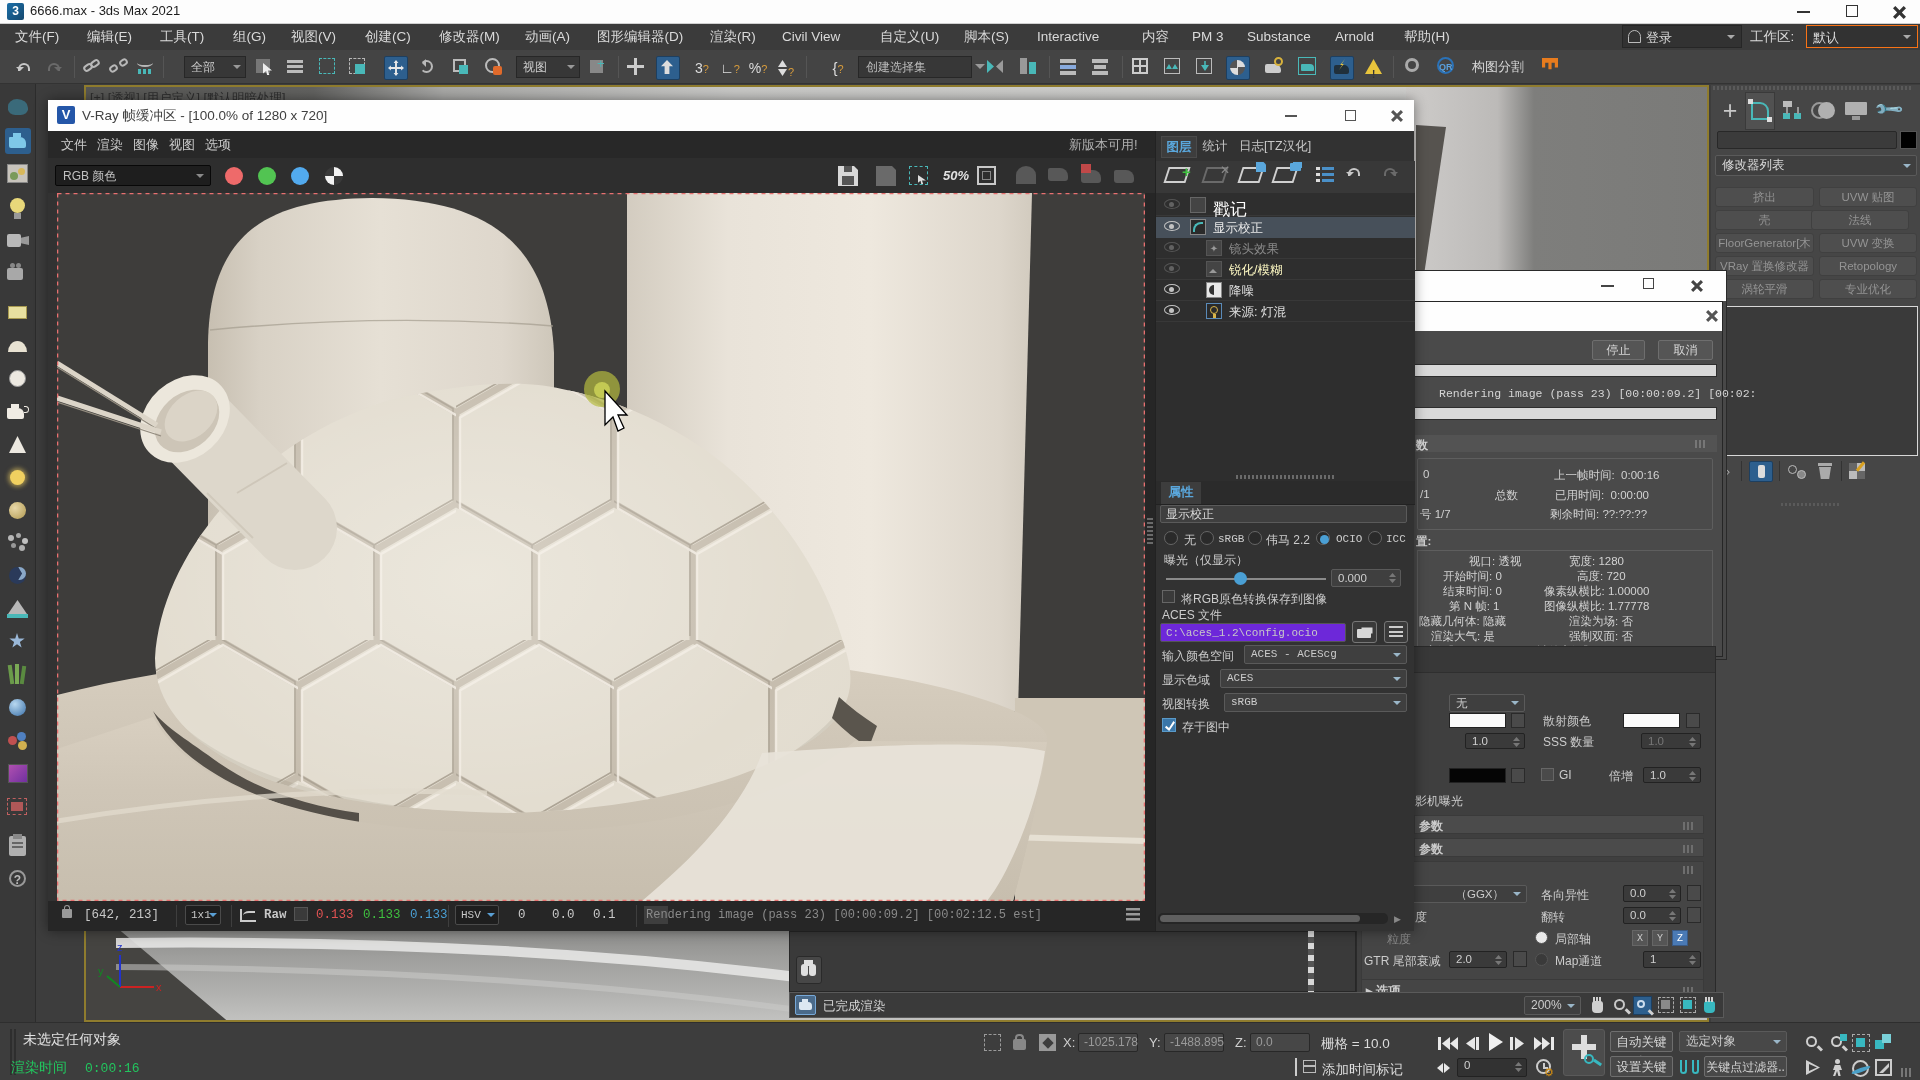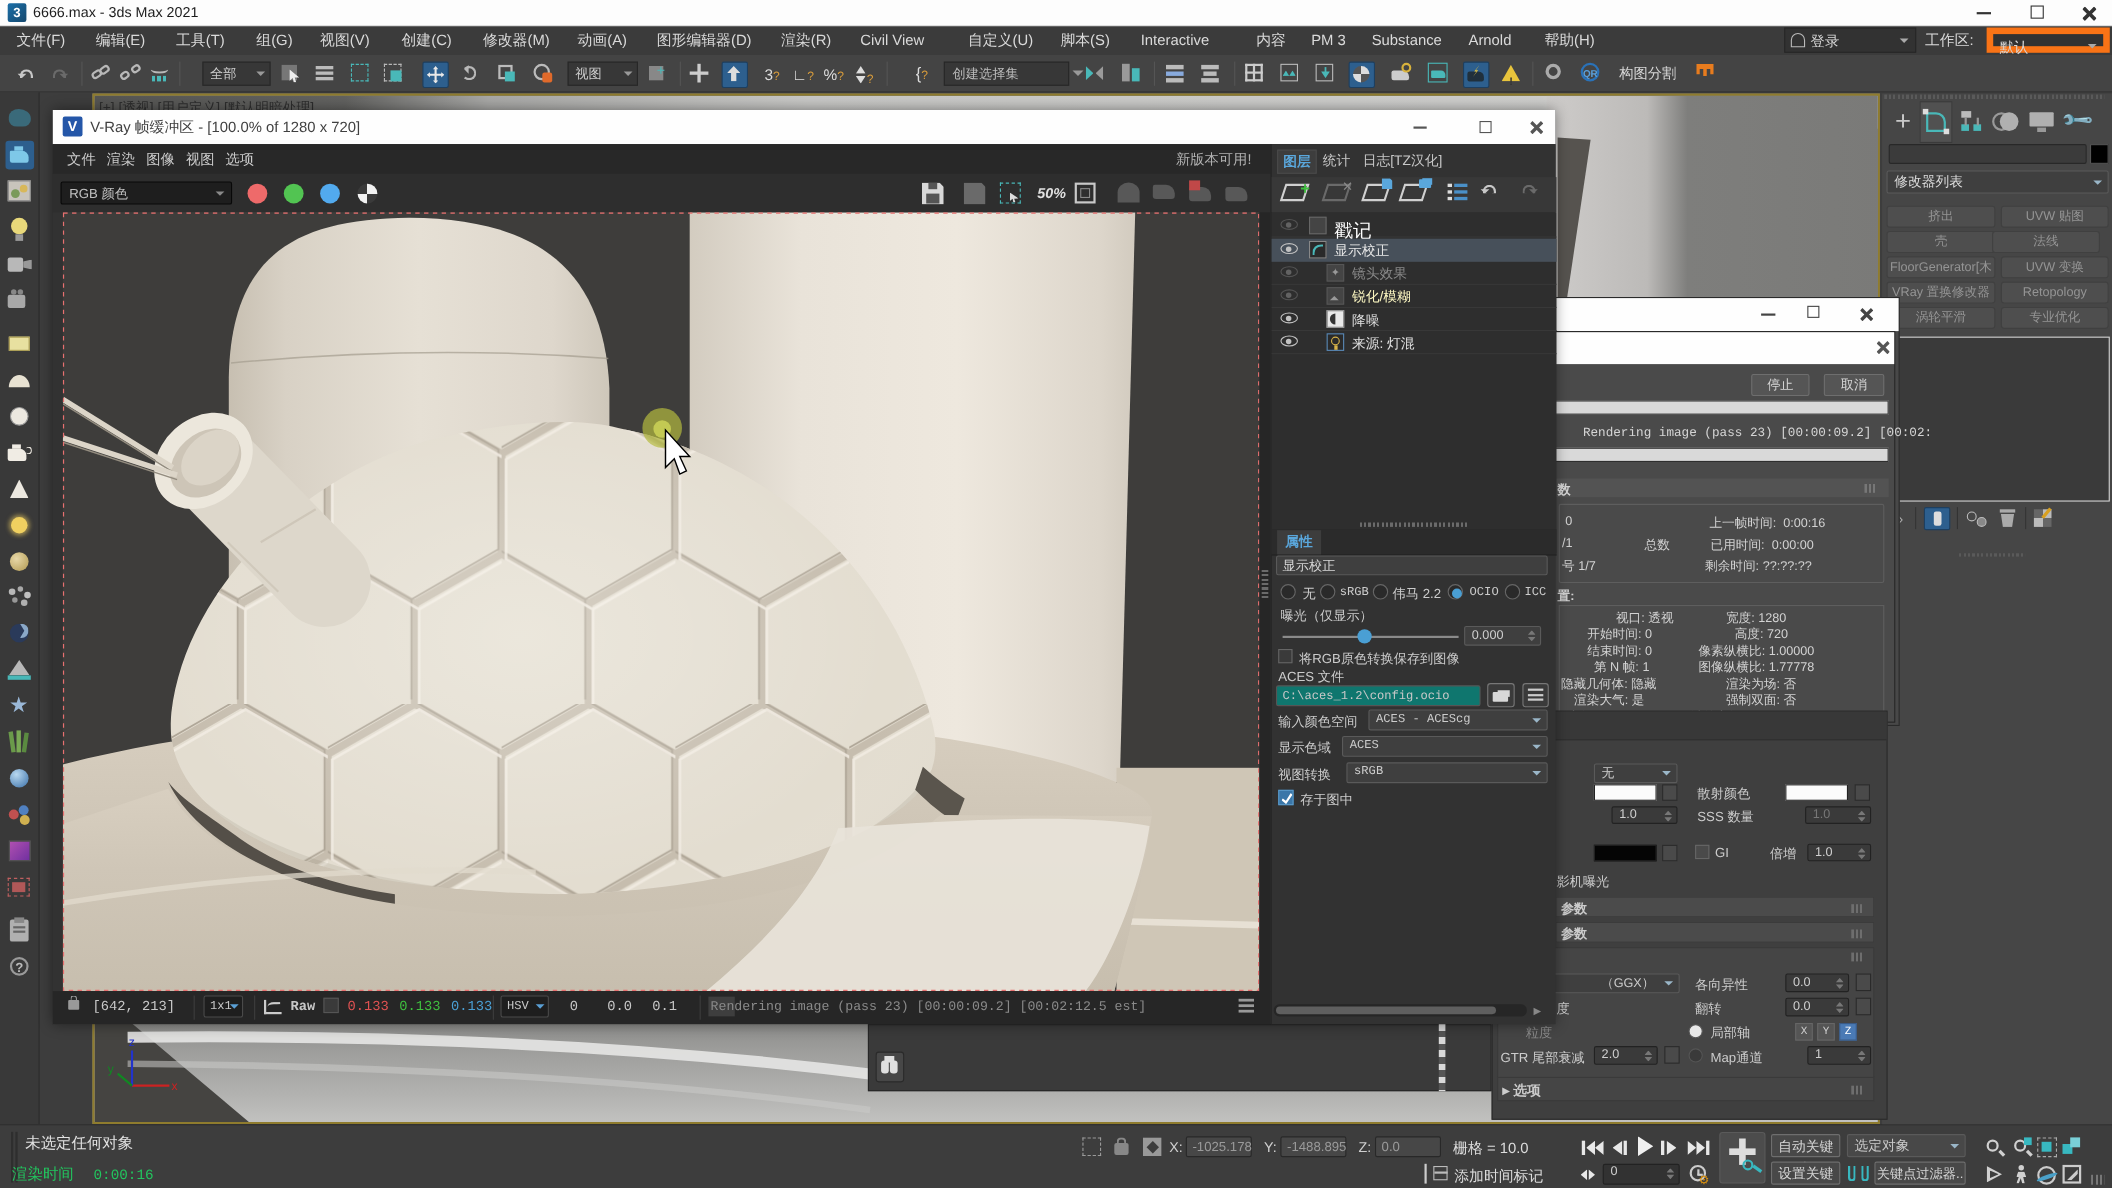--- a/index.html
+++ b/index.html
@@ -61,21 +61,21 @@
  <div class="mitem" style="left:1192px">PM 3</div>
  <div class="mitem" style="left:1247px">Substance</div>
  <div class="mitem" style="left:1335px">Arnold</div>
  <div class="mitem" style="left:1404px">帮助(H)</div>
  <div class="a" style="left:1622px;top:1px;width:120px;height:23px;background:#323232;border:1px solid #262626">
    <div class="a" style="left:5px;top:4px;width:13px;height:13px;border:1.5px solid #bbb;border-radius:50% 50% 0 0"></div>
    <div class="a" style="left:23px;top:3px;color:#d8d8d8;font-size:13px">登录</div>
    <div class="a" style="right:6px;top:9px;border:4.5px solid transparent;border-top-color:#aaa"></div>
  </div>
  <div class="mitem" style="left:1750px">工作区:</div>
- <div class="a" style="left:1806px;top:1px;width:112px;height:23px;background:#323232;border:6px solid #f97316">
+ <div class="a" style="left:1806px;top:1px;width:112px;height:23px;background:#323232;border:1px solid #f97316">
    <div class="a" style="left:6px;top:3px;color:#d8d8d8;font-size:13px">默认</div>
    <div class="a" style="right:6px;top:9px;border:4.5px solid transparent;border-top-color:#aaa"></div>
  </div>
 </div>
 
 <div class="a" id="maintb" style="left:0;top:50px;width:1920px;height:34px;background:#444444;border-bottom:1px solid #333">
  <div class="ti" style="left:14px">
         <span class="undo" style="left:4px;top:7px"></span>
       </div>
  <div class="ti" style="left:44px">
@@ -599,20 +599,40 @@
 
 <div class="a" style="left:789px;top:931px;width:567px;height:61px;background:#3a3a3a;border:1px solid #272727">
  <div class="a" style="left:6px;top:24px;width:26px;height:28px;background:#474747;border:1px solid #2a2a2a;border-radius:3px">
         <span style="position:absolute;left:4px;top:7px;width:7px;height:12px;background:#e0e0e0;border-radius:3px"></span>
         <span style="position:absolute;left:12px;top:7px;width:7px;height:12px;background:#e0e0e0;border-radius:3px"></span>
         <span style="position:absolute;left:7px;top:3px;width:9px;height:6px;background:#e0e0e0"></span>
       </div>
 </div>
 <div class="a" style="left:1308px;top:931px;width:6px;height:61px;background:repeating-linear-gradient(#d8d8d8 0 6px,#555 6px 12px)"></div>
 
+<div class="a" id="notif" style="left:789px;top:992px;width:935px;height:26px;background:#3a3a3a;border:1px solid #5a5a5a">
+ <div class="a" style="left:5px;top:2px;width:21px;height:20px;background:#4a6a8a;border:1px solid #76a8d8;border-radius:2px">
+        <span style="position:absolute;left:3px;top:6px;width:13px;height:8px;background:#dce8f2;border-radius:1px 4px 2px 2px"></span>
+        <span style="position:absolute;left:6px;top:3px;width:6px;height:3px;background:#dce8f2"></span>
+      </div>
+ <div class="a" style="left:33px;top:5px;color:#d8d8d8;font-size:12.5px">已完成渲染</div>
+ <div class="drop" style="left:734px;top:3px;width:57px;height:19px;line-height:17px;font-size:12px">200%</div>
+ <div class="hand" style="left:802px;top:8px"></div>
+ <div class="mag" style="left:824px;top:6px;border-color:#c8c8c8"></div>
+ <div class="a" style="left:843px;top:3px;width:19px;height:19px;background:#2d5f8e;border:1px solid #1d3f60">
+        <span class="mag" style="left:3px;top:3px;width:8px;height:8px;border-color:#cde"></span>
+      </div>
+ <div class="a" style="left:868px;top:4px;width:16px;height:16px;border:1.5px dashed #aaa">
+        <span style="position:absolute;left:2px;top:2px;width:9px;height:9px;background:#8a8a8a"></span>
+      </div>
+ <div class="a" style="left:890px;top:4px;width:16px;height:16px;border:1.5px dashed #aaa">
+        <span style="position:absolute;left:2px;top:2px;width:9px;height:9px;background:#38b8c0"></span>
+      </div>
+ <div class="hand" style="left:914px;top:8px;background:#38b8c0"></div>
+</div>
 
 <div class="a" id="vray" style="left:48px;top:100px;width:1366px;height:831px;background:#323232;box-shadow:0 0 12px rgba(0,0,0,0.45)">
  <div class="a" style="left:0;top:0;width:1366px;height:31px;background:#fefefe">
   <div class="a" style="left:9px;top:6px;width:18px;height:18px;background:#2456a8;border-radius:2px;color:#fff;font-size:13px;font-weight:bold;text-align:center;line-height:18px">V</div>
   <div class="a" style="left:34px;top:7px;font-size:13.5px;color:#404040">V-Ray 帧缓冲区 - [100.0% of 1280 x 720]</div>
   <div class="a" style="left:1237px;top:15px;width:12px;height:1.5px;background:#555"></div>
   <div class="a" style="left:1297px;top:10px;width:11px;height:11px;border:1.5px solid #555"></div>
   <div class="cx" style="left:1343px;top:10px;width:12px;height:12px;background:#555"></div>
  </div>
  <div class="a" style="left:0;top:31px;width:1366px;height:27px;background:#282828">
@@ -805,21 +825,21 @@
         <div class="a" style="left:180px;top:402px;color:#ccc;font-size:11px;font-family:'Liberation Mono',monospace">OCIO</div>
   <div class="a" style="left:212px;top:400px;width:14px;height:14px;border-radius:50%;background:#2a2a2a;border:1.5px solid #666"></div>
         <div class="a" style="left:230px;top:402px;color:#ccc;font-size:11px;font-family:'Liberation Mono',monospace">ICC</div>
   <div class="a" style="left:8px;top:421px;color:#ccc;font-size:12px">曝光（仅显示）</div>
   <div class="a" style="left:10px;top:447px;width:160px;height:1.5px;background:#8a8a8a"></div>
   <div class="a" style="left:78px;top:441px;width:13px;height:13px;border-radius:50%;background:#4a9fd4"></div>
   <div class="spin a" style="left:175px;top:438px;width:70px;height:18px;line-height:16px;background:#3f3f3f;border-color:#5a5a5a">0.000</div>
   <div class="a" style="left:6px;top:459px;width:13px;height:13px;background:#3a3a3a;border:1px solid #666"></div>
   <div class="a" style="left:25px;top:460px;color:#ccc;font-size:12px">将RGB原色转换保存到图像</div>
   <div class="a" style="left:6px;top:476px;color:#ccc;font-size:12px">ACES 文件</div>
-  <div class="inp a" style="left:4px;top:492px;width:186px;height:19px;background:#0f766e;border-color:#555;color:#c8c8c8;font-size:11px;font-family:'Liberation Mono',monospace;line-height:18px">C:\aces_1.2\config.ocio</div>
+  <div class="inp a" style="left:4px;top:492px;width:186px;height:19px;background:#6d28d9;border-color:#555;color:#c8c8c8;font-size:11px;font-family:'Liberation Mono',monospace;line-height:18px">C:\aces_1.2\config.ocio</div>
   <div class="a" style="left:196px;top:490px;width:25px;height:22px;background:#3a3a3a;border:1.5px solid #777;border-radius:3px">
           <span style="position:absolute;left:4px;top:7px;width:14px;height:9px;background:#d8d8d8;border-radius:1px;box-shadow:3px -3px 0 -1.5px #d8d8d8"></span>
         </div>
   <div class="a" style="left:228px;top:490px;width:24px;height:22px;background:#3a3a3a;border:1.5px solid #777;border-radius:3px">
           <span style="position:absolute;left:4px;top:4px;width:14px;height:11px;background:linear-gradient(#ccc,#ccc) 0 0/14px 2px no-repeat,linear-gradient(#ccc,#ccc) 0 4.5px/14px 2px no-repeat,linear-gradient(#ccc,#ccc) 0 9px/14px 2px no-repeat"></span>
         </div>
   <div class="a" style="left:6px;top:517px;color:#ccc;font-size:12px">输入颜色空间</div>
   <div class="drop a" style="left:88px;top:514px;width:163px;height:19px;line-height:17px;background:#3f3f3f;border-color:#5a5a5a;font-size:11px;font-family:'Liberation Mono',monospace">ACES - ACEScg</div>
   <div class="a" style="left:6px;top:541px;color:#ccc;font-size:12px">显示色域</div>
   <div class="drop a" style="left:64px;top:538px;width:187px;height:19px;line-height:17px;background:#3f3f3f;border-color:#5a5a5a;font-size:11px;font-family:'Liberation Mono',monospace">ACES</div>

